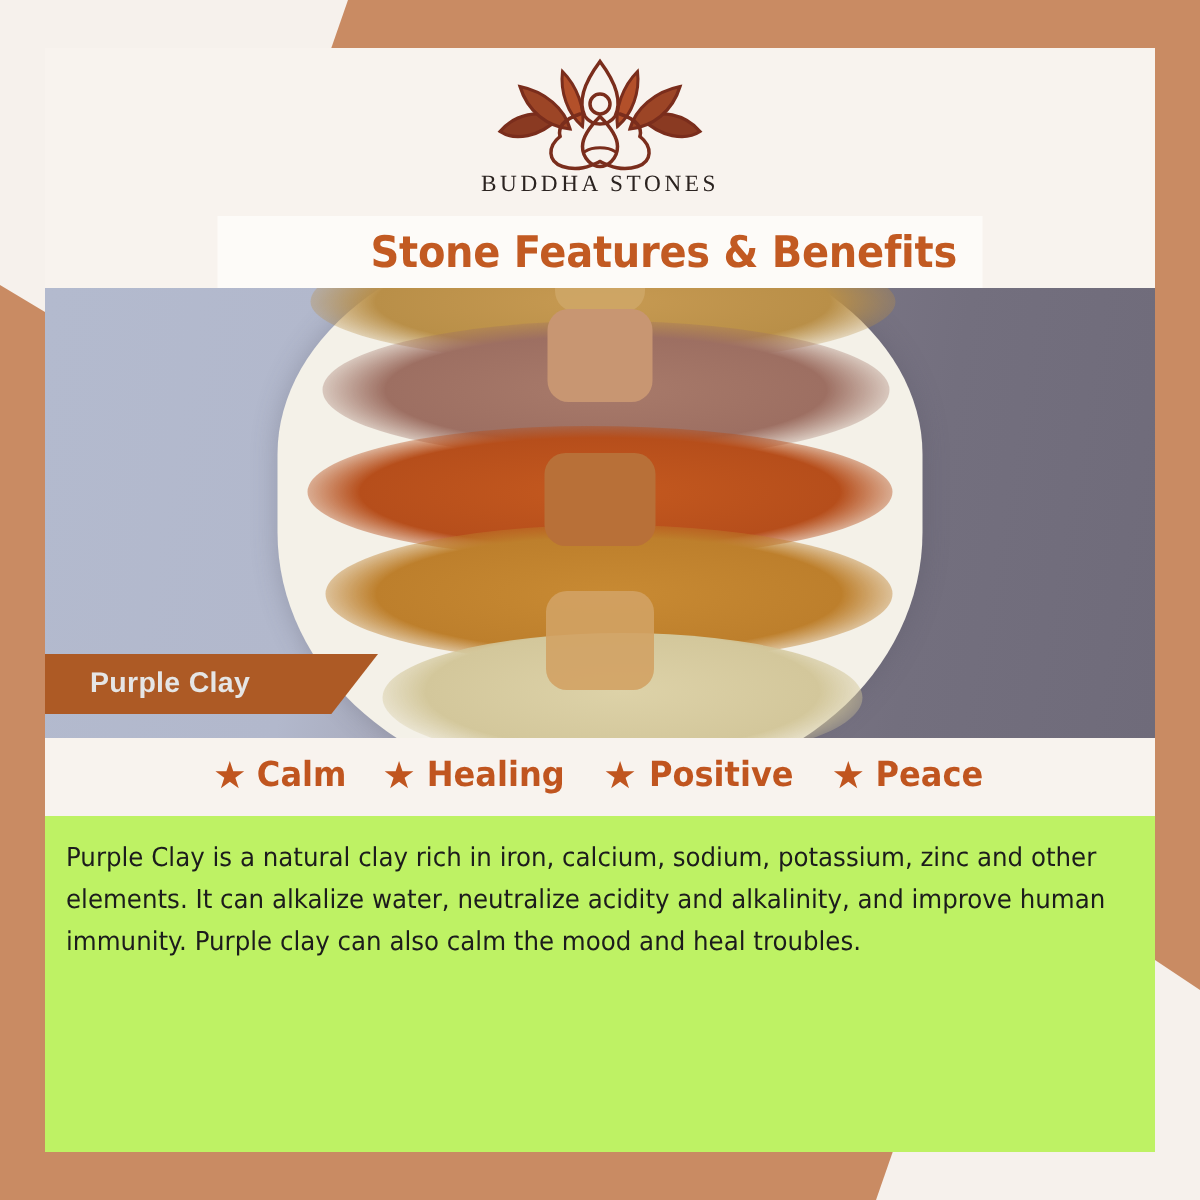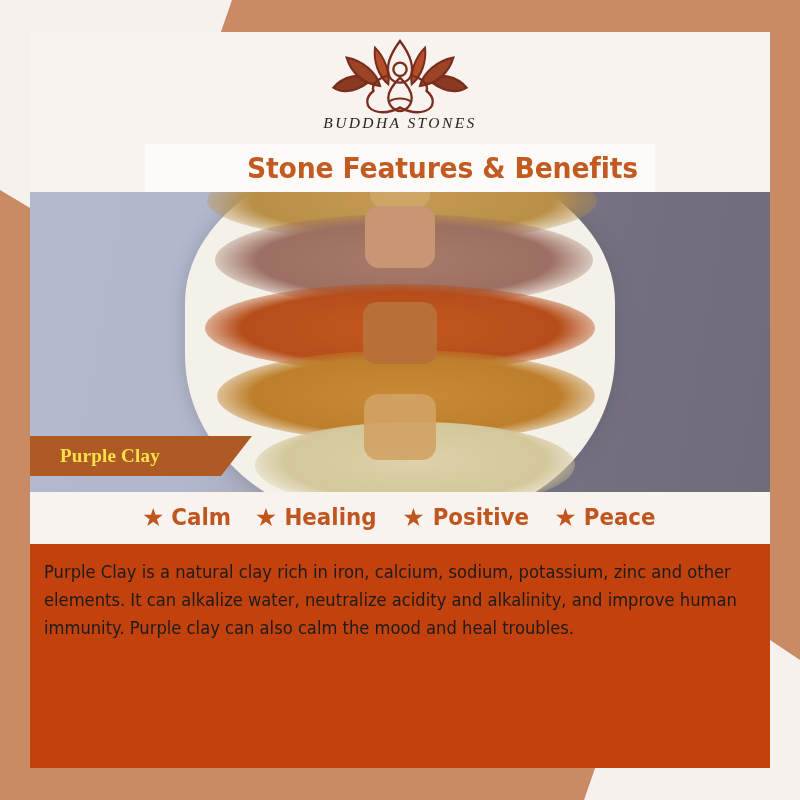--- a/index.html
+++ b/index.html
@@ -26,21 +26,20 @@
   
   .logo-block {
     position:absolute;
     left:0; right:0; top:0; height:112px;
     background:#f8f3ee;
     display:flex;
     flex-direction:column;
     align-items:center;
     justify-content:flex-start;
     padding-top:4px;
-    font-style:italic;
   }
   .logo-mark { width:170px; height:80px; display:block; }
   .logo-word {
     font-family:"Liberation Serif", serif;
     font-size:15.5px;
     letter-spacing:2.4px;
     color:#2b2320;
     margin-top:-2px;
   }
 
@@ -106,24 +105,24 @@
     position:absolute;
     left:0; top:404px;
     width:222px; height:40px;
     background:#ad5a25;
     clip-path:polygon(0 0, 100% 0, 86% 100%, 0 100%);
     display:flex; align-items:center;
     padding-left:30px;
     z-index:4;
   }
   .clay-tab-label {
-    font-family:Liberation Serif, serif;
+    font-family:Liberation Sans, sans-serif;
     font-weight:bold;
     font-size:19px;
-    color:#fde047;
+    color:#e5e5e5;
     letter-spacing:0.2px;
   }
 
   
   .benefits {
     position:absolute;
     left:0; right:0; top:472px;
     display:flex;
     align-items:center;
     justify-content:center;
@@ -137,21 +136,21 @@
     font-size:23px;
     color:#c0551f;
     transform:scaleX(0.93);
     white-space:nowrap;
   }
 
   
   .body-panel {
     position:absolute;
     left:0; right:0; top:512px; bottom:0;
-    background:#c2410c;
+    background:#bef264;
     padding:14px 22px 0 14px;
   }
   .body-text {
     font-family:"DejaVu Sans", sans-serif;
     font-size:17.4px;
     line-height:1.62;
     color:#1c1c1c;
     transform:scaleX(0.94);
     transform-origin:left top;
     width:106%;

